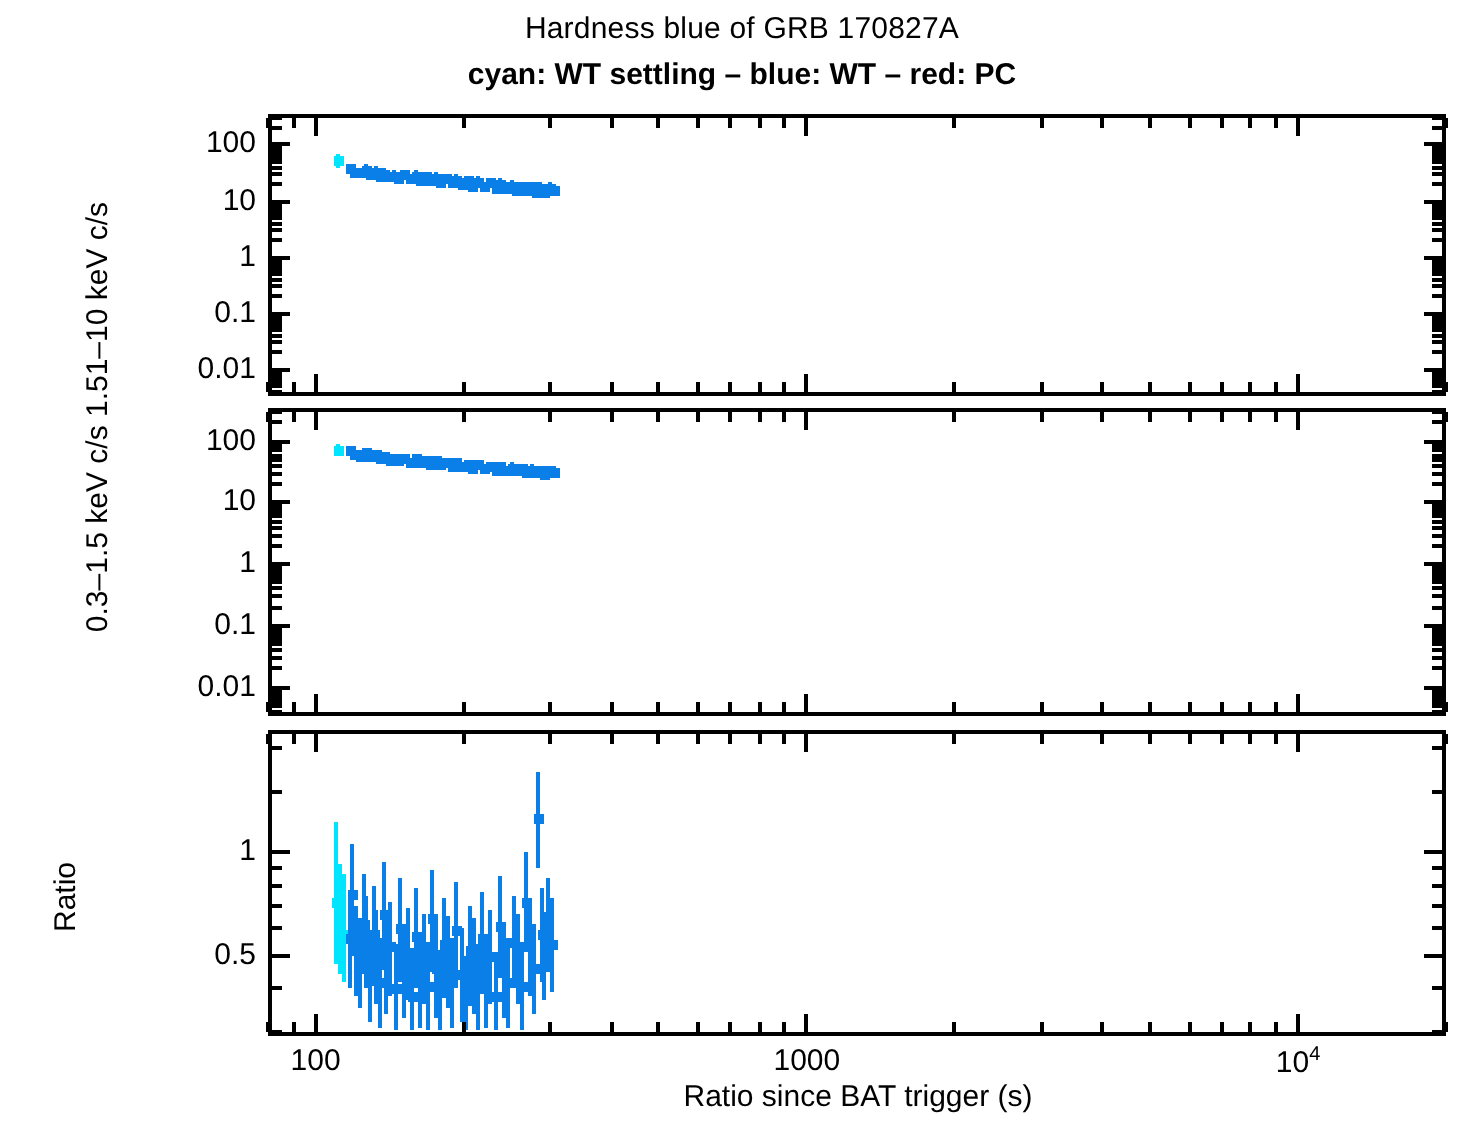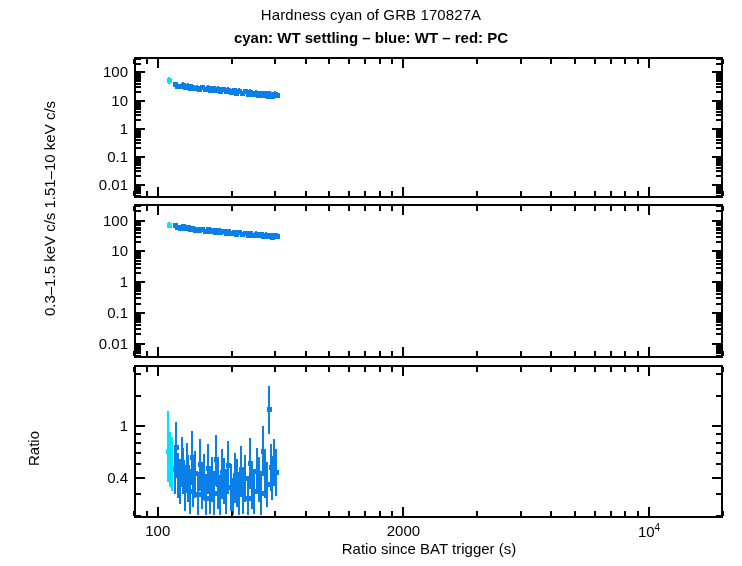--- a/index.html
+++ b/index.html
@@ -55,21 +55,21 @@
 
   .pt{position:absolute;}
   .ebar{position:absolute;width:2px;}
   .hbar{position:absolute;height:2px;}
 </style>
 </head>
 <body>
 
 <div id="root">
 
-  <div class="title">Hardness cyan of GRB 170827A</div>
+  <div class="title">Hardness blue of GRB 170827A</div>
   <div class="subtitle">cyan: WT settling – blue: WT – red: PC</div>
 
   <div class="ylabel-main">0.3–1.5 keV c/s  1.51–10 keV c/s</div>
   <div class="ylabel-ratio">Ratio</div>
   <div class="xlabel">Ratio since BAT trigger (s)</div>
 
   <div class="panel" id="panel-hard" style="left: 134px; top: 57px; width: 589px; height: 141px;">
     <div class="plotarea" id="area-hard">
         <div class="ebar" style="left: 32.4547px; top: 17.7612px; height: 7.45592px; background: rgb(0, 229, 255);"></div>
         <div class="hbar" style="left: 31.4547px; top: 21.3891px; width: 4px; background: rgb(0, 229, 255);"></div>
@@ -628,21 +628,21 @@
       <div class="tick vmin" style="left: 610.011px; top: 367px;"></div>
       <div class="tick vmin" style="left: 624.255px; top: 511px;"></div>
       <div class="tick vmin" style="left: 624.255px; top: 367px;"></div>
       <div class="tick vmin" style="left: 636.819px; top: 511px;"></div>
       <div class="tick vmin" style="left: 636.819px; top: 367px;"></div>
       <div class="tick vmaj" style="left: 648.059px; top: 507px;"></div>
       <div class="tick vmaj" style="left: 648.059px; top: 367px;"></div>
       <div class="tick vmin" style="left: 722px; top: 511px;"></div>
       <div class="tick vmin" style="left: 722px; top: 367px;"></div>
       <div class="xlab" style="left: 112.804px; top: 522px; width: 90px;">100</div>
-      <div class="xlab" style="left: 358.431px; top: 522px; width: 90px;">2000</div>
+      <div class="xlab" style="left: 358.431px; top: 522px; width: 90px;">1000</div>
       <div class="xlab" style="left: 604.059px; top: 522px; width: 90px;">10<sup>4</sup></div>
       <div class="tick hmin" style="left: 136px; top: 195px;"></div>
       <div class="tick hmin" style="left: 716px; top: 195px;"></div>
       <div class="tick hmin" style="left: 136px; top: 192.277px;"></div>
       <div class="tick hmin" style="left: 716px; top: 192.277px;"></div>
       <div class="tick hmin" style="left: 136px; top: 190.051px;"></div>
       <div class="tick hmin" style="left: 716px; top: 190.051px;"></div>
       <div class="tick hmin" style="left: 136px; top: 188.17px;"></div>
       <div class="tick hmin" style="left: 716px; top: 188.17px;"></div>
       <div class="tick hmin" style="left: 136px; top: 186.54px;"></div>
@@ -852,17 +852,17 @@
       <div class="tick hmin" style="left: 136px; top: 451.636px;"></div>
       <div class="tick hmin" style="left: 716px; top: 451.636px;"></div>
       <div class="tick hmin" style="left: 136px; top: 441.651px;"></div>
       <div class="tick hmin" style="left: 716px; top: 441.651px;"></div>
       <div class="tick hmin" style="left: 136px; top: 432.842px;"></div>
       <div class="tick hmin" style="left: 716px; top: 432.842px;"></div>
       <div class="tick hmin" style="left: 136px; top: 394.641px;"></div>
       <div class="tick hmin" style="left: 716px; top: 394.641px;"></div>
       <div class="tick hmin" style="left: 136px; top: 373.128px;"></div>
       <div class="tick hmin" style="left: 716px; top: 373.128px;"></div>
-      <div class="ylab" style="left: 32px; top: 468.799px; width: 96px;">0.4</div>
+      <div class="ylab" style="left: 32px; top: 468.799px; width: 96px;">0.5</div>
       <div class="ylab" style="left: 32px; top: 416.963px; width: 96px;">1</div>
     </div>
 
 </div>
 
 </body></html>

